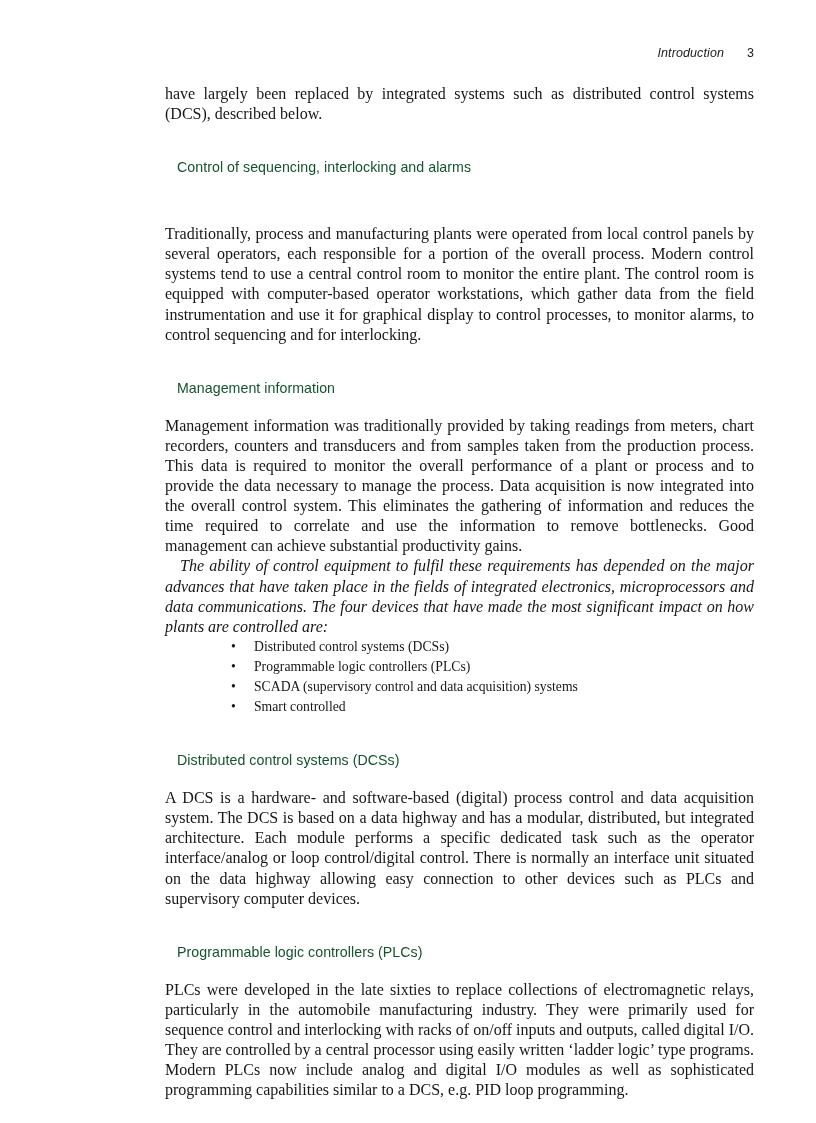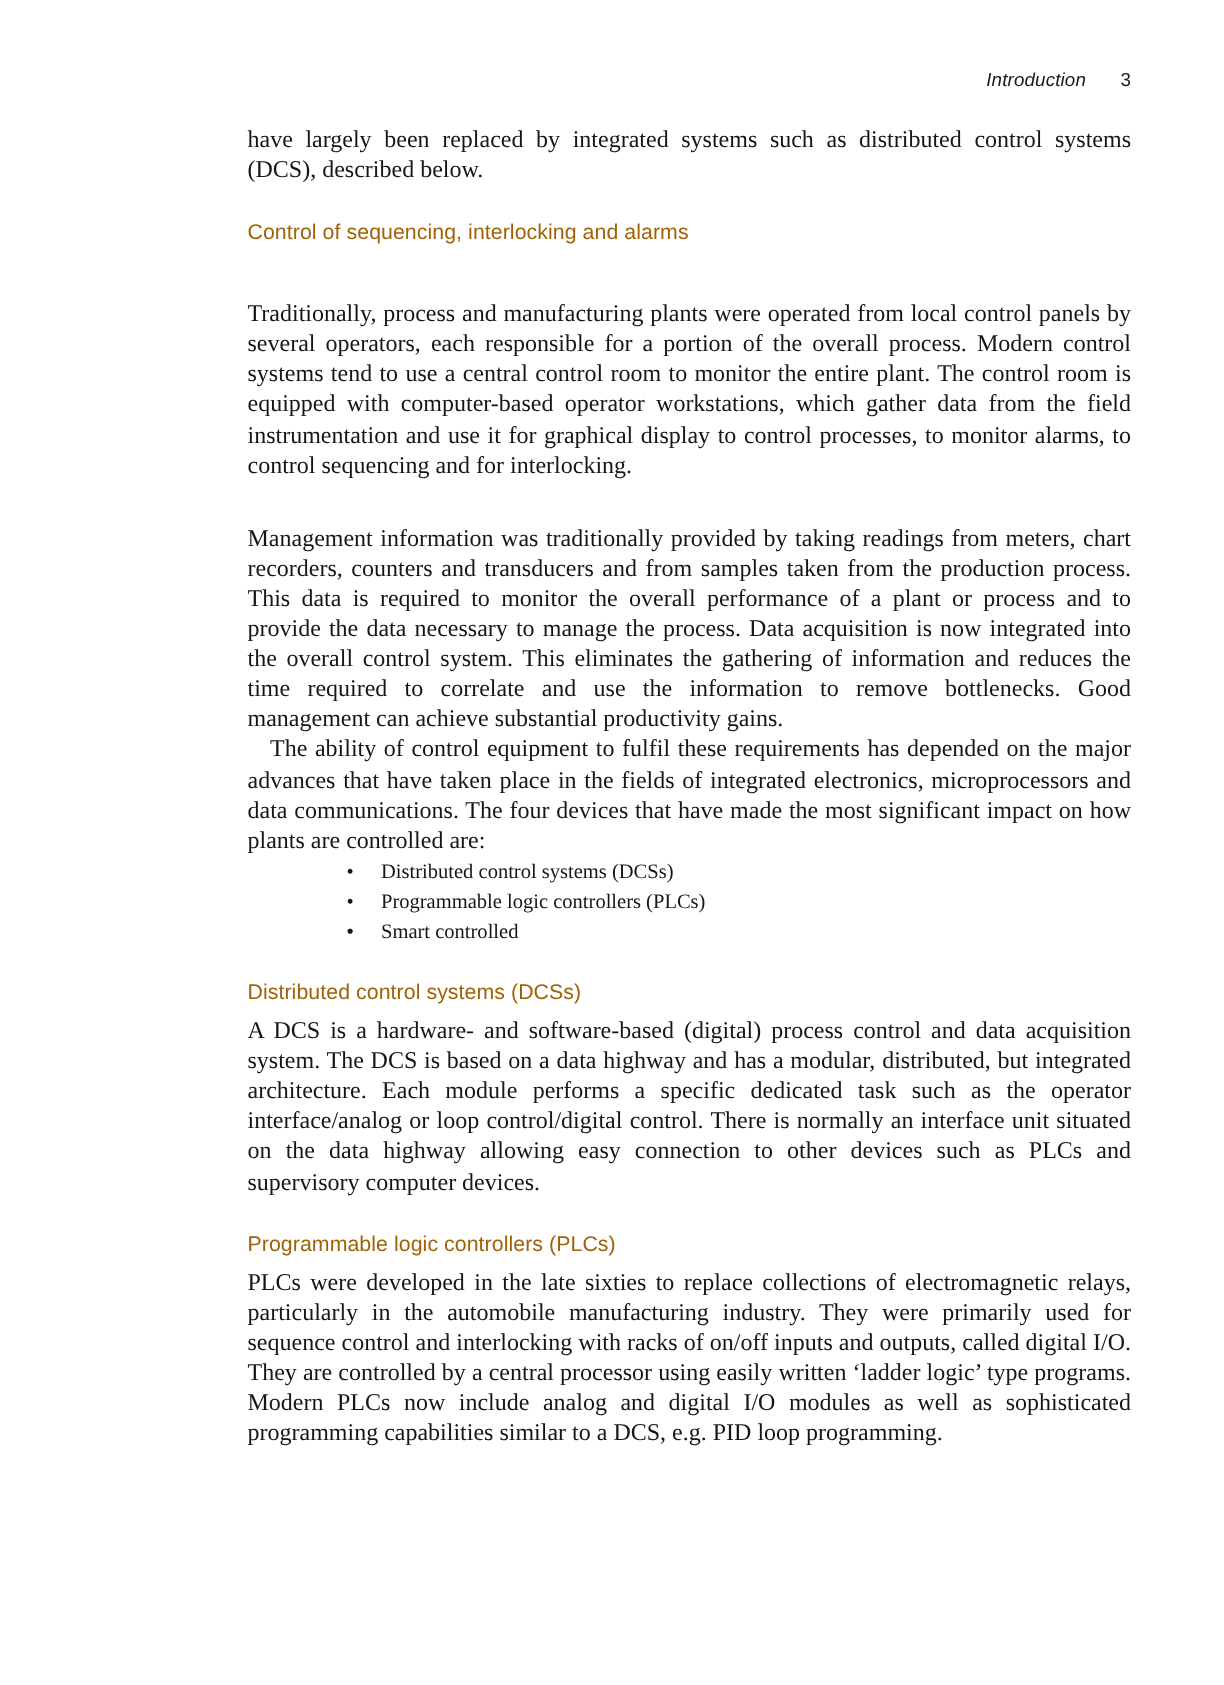--- a/index.html
+++ b/index.html
@@ -64,30 +64,30 @@
 
   p.body {
     margin: 0;
     font-size: 16px;
     line-height: 20.1px;
     text-align: justify;
     text-justify: inter-word;
     color: #161616;
     -webkit-font-smoothing: antialiased;
   }
-  p.body.indent { text-indent: 15px; }
+  p.body.indent { text-indent: 15px; font-style: italic; }
   p.body.last-line-natural { text-align-last: left; }
 
   h2.heading {
-    margin: 0;
+    margin: 12px;
     font-family: "Liberation Sans", "DejaVu Sans", sans-serif;
     font-size: 14.2px;
     font-weight: 400;
     line-height: 18px;
-    color: #a16207;
+    color: #14532d;
     letter-spacing: 0.05px;
   }
 
   
   .sp-before-heading { height: 22px; }
   .sp-after-heading  { height: 7px; }
 
   ul.bullets {
     margin: 0;
     padding: 0;
@@ -125,35 +125,37 @@
 
     <div class="sp-before-heading"></div>
     <h2 class="heading">Control of sequencing, interlocking and alarms</h2>
     <div class="sp-after-heading"></div>
 
     <div class="sp-before-heading"></div>
     <div class="sp-after-heading"></div>
     <p class="body last-line-natural">Traditionally, process and manufacturing plants were operated from local control panels by several operators, each responsible for a portion of the overall process. Modern control systems tend to use a central control room to monitor the entire plant. The control room is equipped with computer-based operator workstations, which gather data from the field instrumentation and use it for graphical display to control processes, to monitor alarms, to control sequencing and for interlocking.</p>
 
     <div class="sp-before-heading"></div>
+    <h2 class="heading">Management information</h2>
     <div class="sp-after-heading"></div>
     <p class="body last-line-natural">Management information was traditionally provided by taking readings from meters, chart recorders, counters and transducers and from samples taken from the production process. This data is required to monitor the overall performance of a plant or process and to provide the data necessary to manage the process. Data acquisition is now integrated into the overall control system. This eliminates the gathering of information and reduces the time required to correlate and use the information to remove bottlenecks. Good management can achieve substantial productivity gains.</p>
     <p class="body indent last-line-natural">The ability of control equipment to fulfil these requirements has depended on the major advances that have taken place in the fields of integrated electronics, microprocessors and data communications. The four devices that have made the most significant impact on how plants are controlled are:</p>
 
     <ul class="bullets">
       <li>
         <span class="bullet-glyph">•</span>
         <span>Distributed control systems (DCSs)</span>
       </li>
       <li>
         <span class="bullet-glyph">•</span>
         <span>Programmable logic controllers (PLCs)</span>
       </li>
       <li>
         <span class="bullet-glyph">•</span>
+        <span>SCADA (supervisory control and data acquisition) systems</span>
       </li>
       <li>
         <span class="bullet-glyph">•</span>
         <span>Smart controlled</span>
       </li>
     </ul>
 
     <div class="sp-before-heading"></div>
     <h2 class="heading">Distributed control systems (DCSs)</h2>
     <div class="sp-after-heading"></div>

